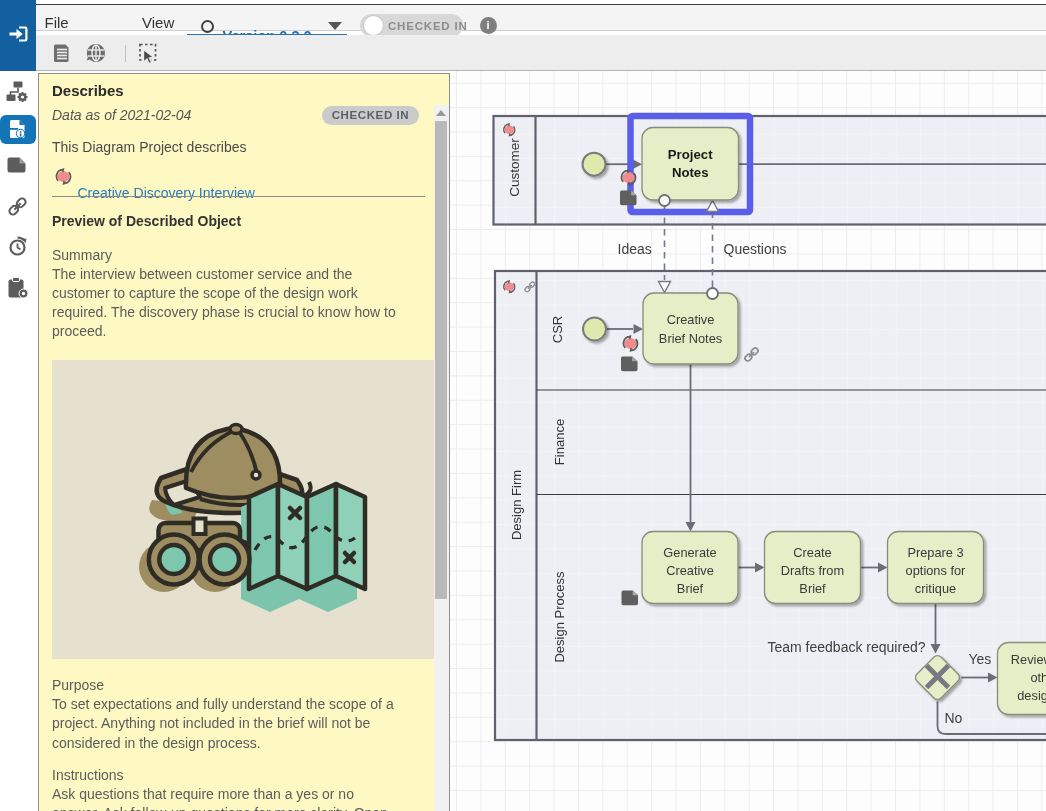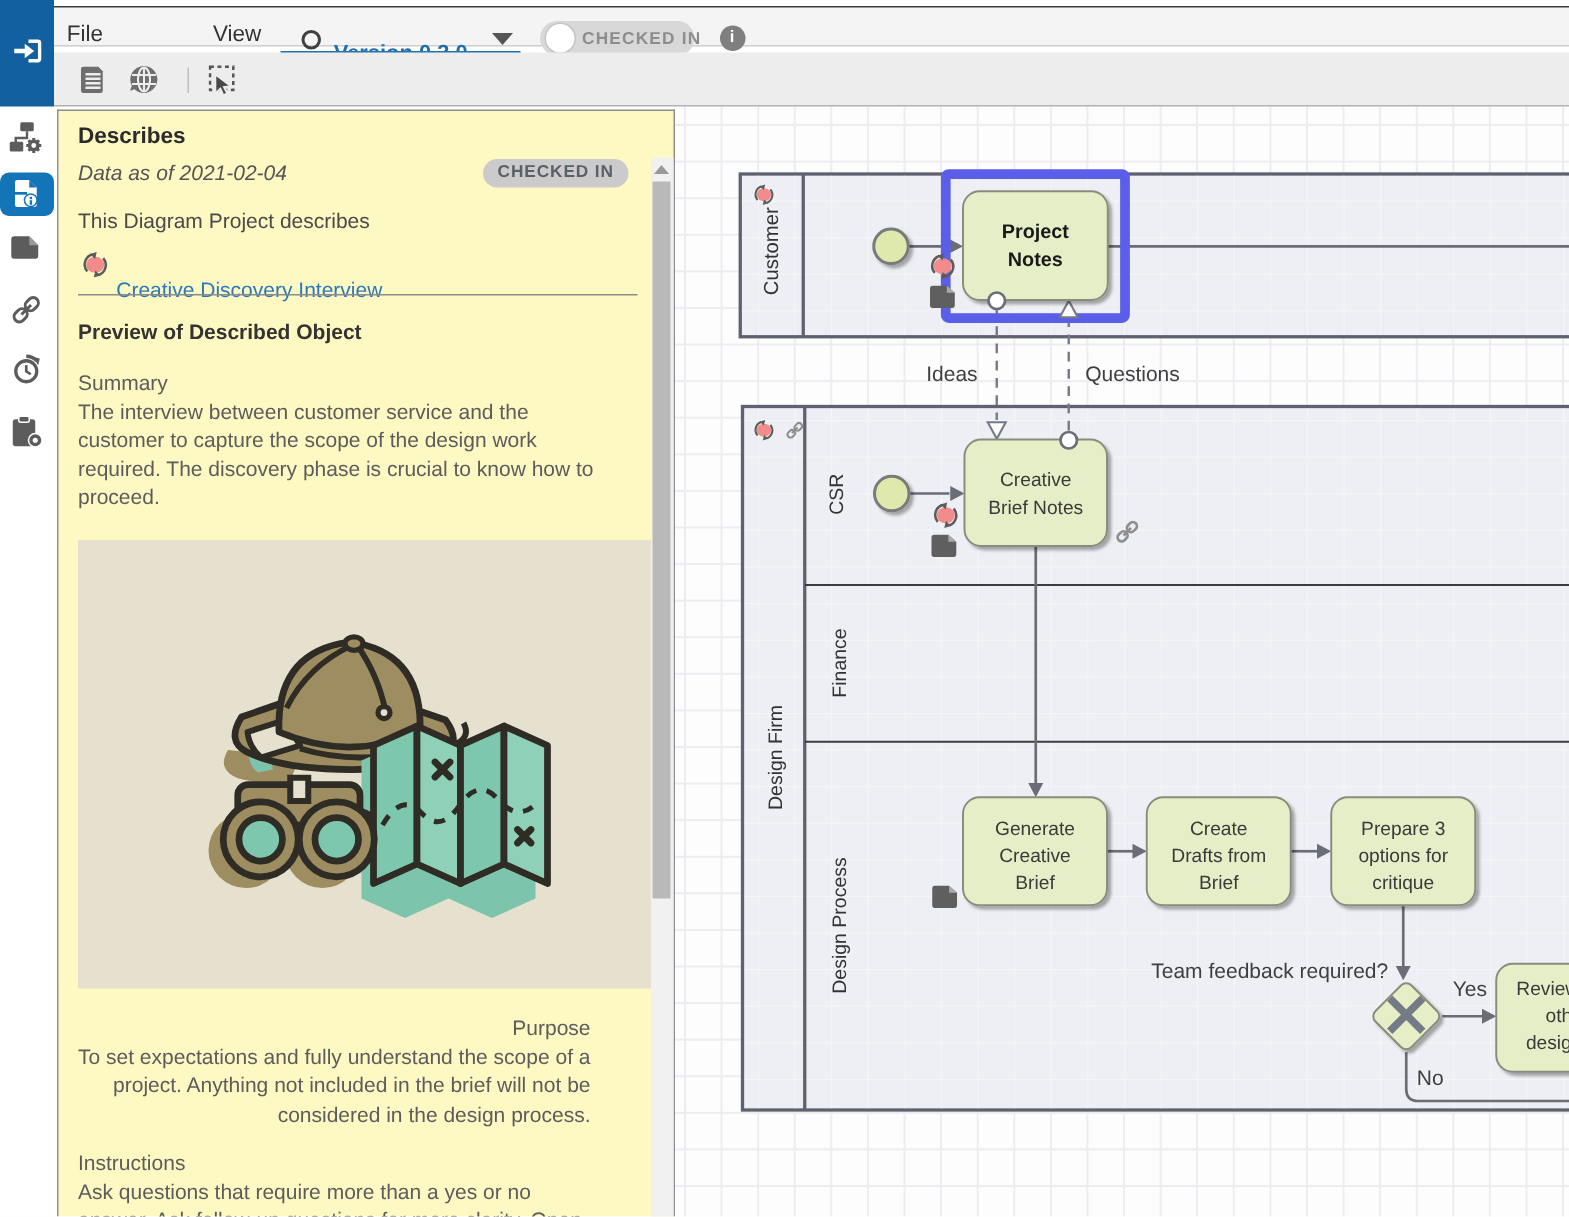--- a/index.html
+++ b/index.html
@@ -364,18 +364,18 @@
       <g stroke="#2e2c24" stroke-width="4.5">
         <rect x="106.5" y="163" width="81.5" height="27" rx="7" fill="#9d8d60"></rect>
         <rect x="141.5" y="158.5" width="12" height="15.5" fill="#e6e1ce" stroke-width="4"></rect>
         <circle cx="121.8" cy="199.5" r="25" fill="#9d8d60"></circle>
         <circle cx="172.5" cy="199.5" r="25" fill="#9d8d60"></circle>
         <circle cx="121.8" cy="199.5" r="14.5" fill="#7cc7ae"></circle>
         <circle cx="172.5" cy="199.5" r="14.5" fill="#7cc7ae"></circle>
       </g>
     </svg>
   </div>
-  <div class="ptxt" style="left:13px; top:602px;text-align:right;">Purpose<br>To set expectations and fully understand the scope of a<br>project. Anything not included in the brief will not be<br>considered in the design process.</div>
+  <div class="ptxt" style="left:13px; top:602px;">Purpose<br>To set expectations and fully understand the scope of a<br>project. Anything not included in the brief will not be<br>considered in the design process.</div>
   <div class="ptxt" style="left:13px; top:691.5px;">Instructions<br>Ask questions that require more than a yes or no<br>answer. Ask follow-up questions for more clarity. Open</div>
   <div id="ptrack" class="abs"></div>
   <div id="parrow" class="abs"></div>
   <div id="pthumb" class="abs"></div>
 </div>
 
 </body></html>

